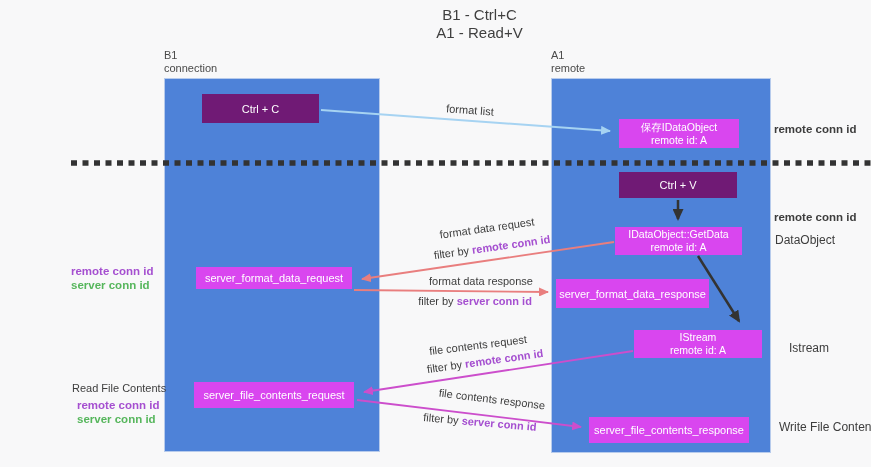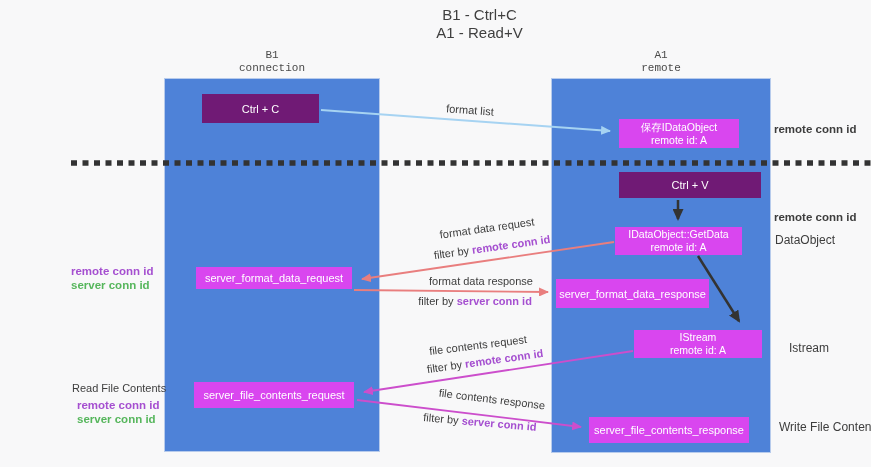--- a/index.html
+++ b/index.html
@@ -2,38 +2,38 @@
 <html><head>
 <meta charset="utf-8">
 <style>
   html,body { margin:0; padding:0; }
   body { font-family: "Liberation Sans", sans-serif; background:#f8f8f9; }
   .canvas { position:relative; width:871px; height:467px; background:#f8f8f9; overflow:hidden;margin-left:44px; }
 
   .title { position:absolute; left:0; right:0; top:6px; text-align:center;
            font-size:15px; line-height:18px; color:#3f3f3f; }
 
-  .lane-header { position:absolute; text-align:center; font-size:11px; line-height:13px; color:#4a4a4a;font-family:Liberation Mono, monospace; }
+  .lane-header { position:absolute; text-align:left; font-size:11px; line-height:13px; color:#4a4a4a; }
   .lh-b1 { left:120px; top:49px; width:216px; }
   .lh-a1 { left:507px; top:49px; width:220px; }
 
   .lane { position:absolute; background:#4e82d8; border:1px solid #b7cbec; box-sizing:border-box; }
   .col-left  { left:120px; top:78px; width:216px; height:374px; }
   .col-right { left:507px; top:78px; width:220px; height:375px; }
 
   .overlay { position:absolute; left:0; top:0; pointer-events:none; }
 
   .node { position:absolute; display:flex; align-items:center; justify-content:center;
           color:#ffffff; text-align:center; font-size:11px; box-sizing:border-box; }
   .node .two { font-size:10.5px; line-height:13px; }
   .green  { background:#701a75; }
   .orange { background:#d946ef; }
   .n-ctrlc   { left:158px; top:94px;  width:117px; height:29px; }
   .n-save    { left:575px; top:119px; width:120px; height:29px; }
-  .n-ctrlv   { left:575px; top:172px; width:142px; height:26px; }
+  .n-ctrlv   { left:575px; top:172px; width:118px; height:26px; }
   .n-getdata { left:571px; top:227px; width:127px; height:28px; }
   .n-fmtreq  { left:152px; top:267px; width:156px; height:22px; }
   .n-fmtres  { left:512px; top:279px; width:153px; height:29px; }
   .n-istream { left:590px; top:330px; width:128px; height:28px; }
   .n-filereq { left:150px; top:382px; width:160px; height:26px; }
   .n-fileres { left:545px; top:417px; width:160px; height:26px; }
 
   .alabel { position:absolute; white-space:nowrap; font-size:11px; color:#3d3d3d;
             transform-origin:center; }
   .al-formatlist { left:426px; top:110px; transform:translate(-50%,-50%) rotate(4deg); }

